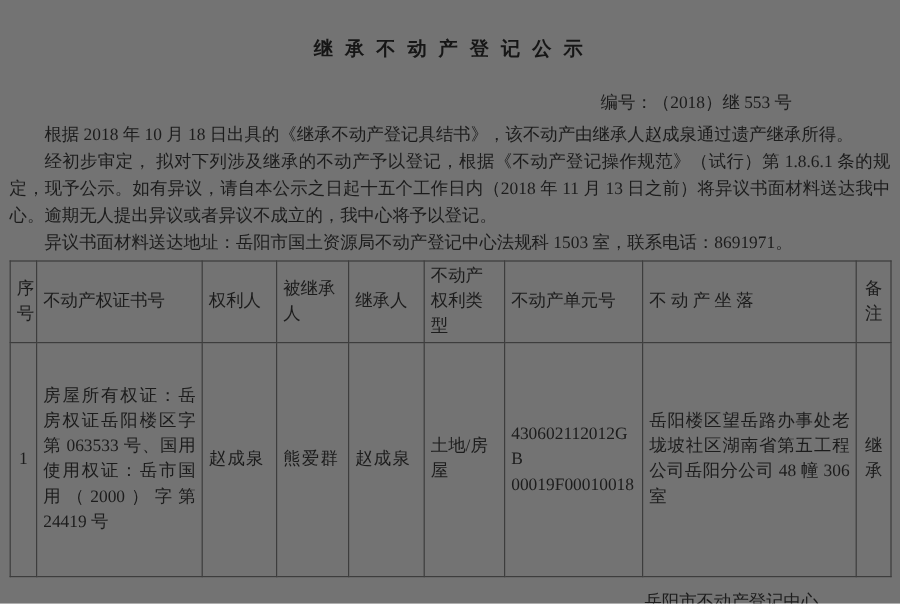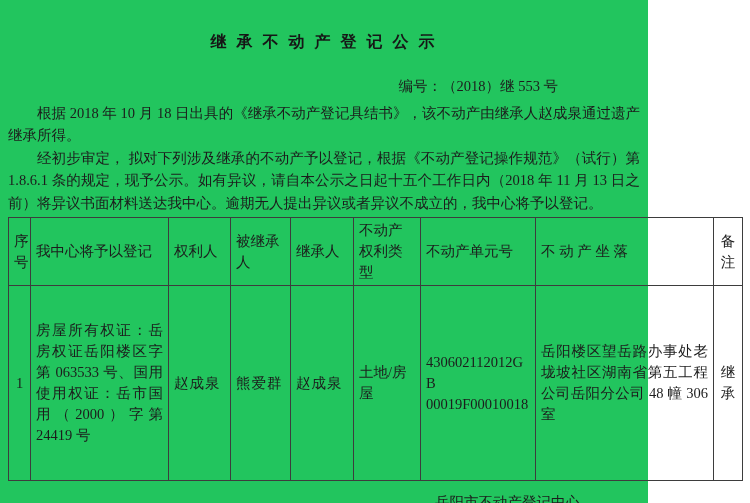--- a/index.html
+++ b/index.html
@@ -3,21 +3,21 @@
 <meta charset="utf-8">
 <style>
   * { margin: 0; padding: 0; box-sizing: border-box; }
   html, body { width: 750px; height: 503px; }
   body {
     background: #ffffff;
     color: #1c1c1c;
     font-family: "Liberation Serif", "DejaVu Serif", serif;
     overflow: hidden;
   }
-  .page { width: 648px; height: 503px; background: #22c55e; position: relative; }
+  .page { width: 750px; height: 503px; background: #737373; position: relative; }
 
   .title {
     text-align: center;
     padding-top: 32px;
     font-size: 16px;
     font-weight: bold;
     letter-spacing: 3px;
     line-height: 20px;
     color: #161616;
   }
@@ -81,38 +81,39 @@
 
 <div class="page">
 
   <div class="title">继 承 不 动 产 登 记 公 示</div>
 
   <div class="doc-no">编号：（2018）继 553 号</div>
 
   <div class="body-text">
     <p class="para">根据 2018 年 10 月 18 日出具的《继承不动产登记具结书》，该不动产由继承人赵成泉通过遗产继承所得。</p>
     <p class="para">经初步审定， 拟对下列涉及继承的不动产予以登记，根据《不动产登记操作规范》（试行）第 1.8.6.1 条的规定，现予公示。如有异议，请自本公示之日起十五个工作日内（2018 年 11 月 13 日之前）将异议书面材料送达我中心。逾期无人提出异议或者异议不成立的，我中心将予以登记。</p>
+    <p class="para">异议书面材料送达地址：岳阳市国土资源局不动产登记中心法规科 1503 室，联系电话：8691971。</p>
   </div>
 
   <table class="reg">
     <colgroup>
       <col style="width:22px">
         <col style="width:138px">
         <col style="width:62px">
       <col style="width:60px">
         <col style="width:63px">
         <col style="width:67px">
       <col style="width:115px">
         <col style="width:178px">
         <col style="width:29px">
     </colgroup>
     <thead>
       <tr class="hdr">
         <th class="c-seq">序号</th>
-        <th class="c-left">我中心将予以登记</th>
+        <th class="c-left">不动产权证书号</th>
         <th class="c-left">权利人</th>
         <th class="c-left">被继承人</th>
         <th class="c-left">继承人</th>
         <th class="c-left">不动产权利类型</th>
         <th class="c-left">不动产单元号</th>
         <th class="c-left">不 动 产 坐 落</th>
         <th class="c-remark">备注</th>
       </tr>
     </thead>
     <tbody>

